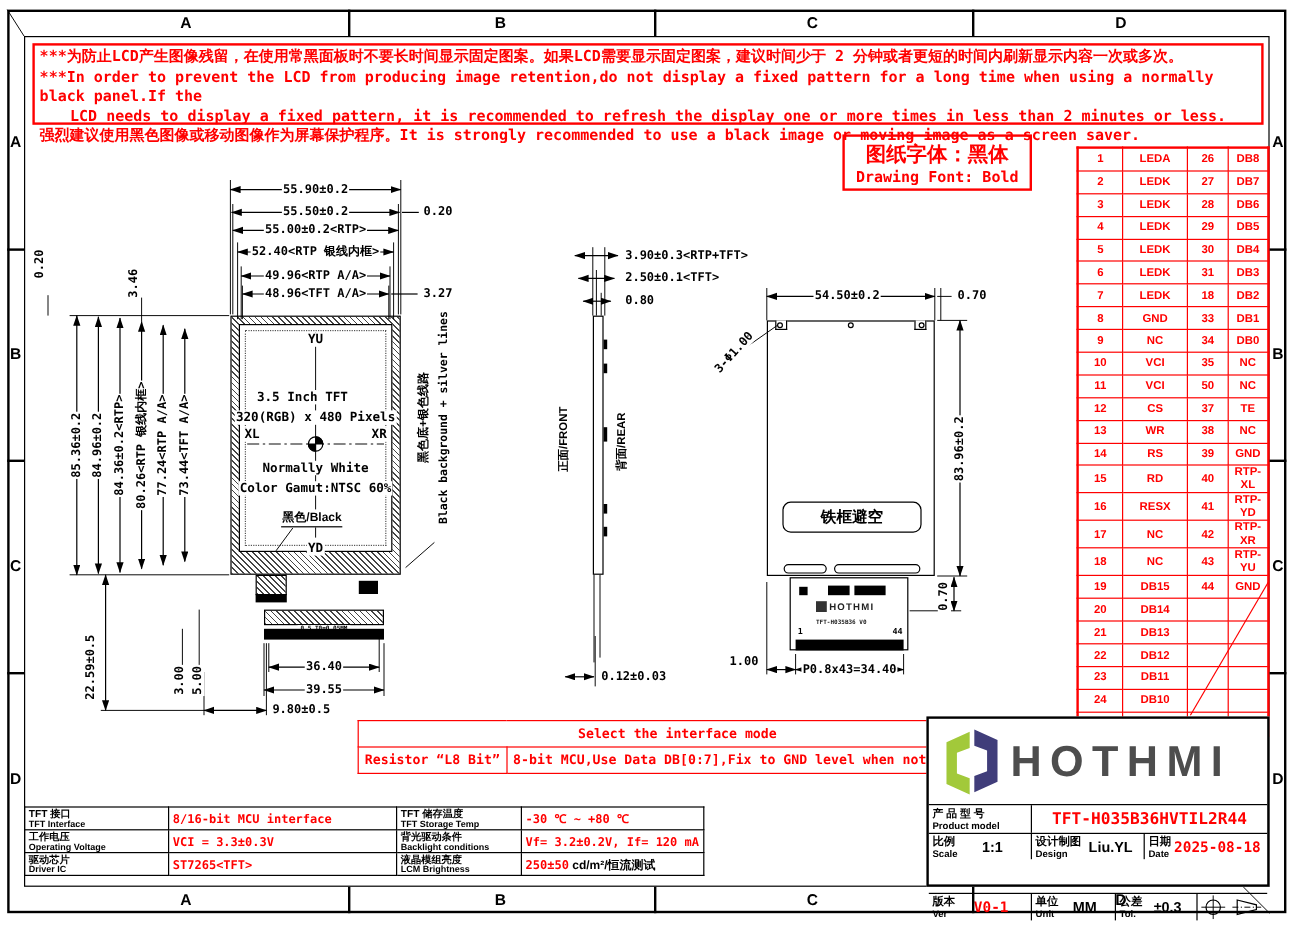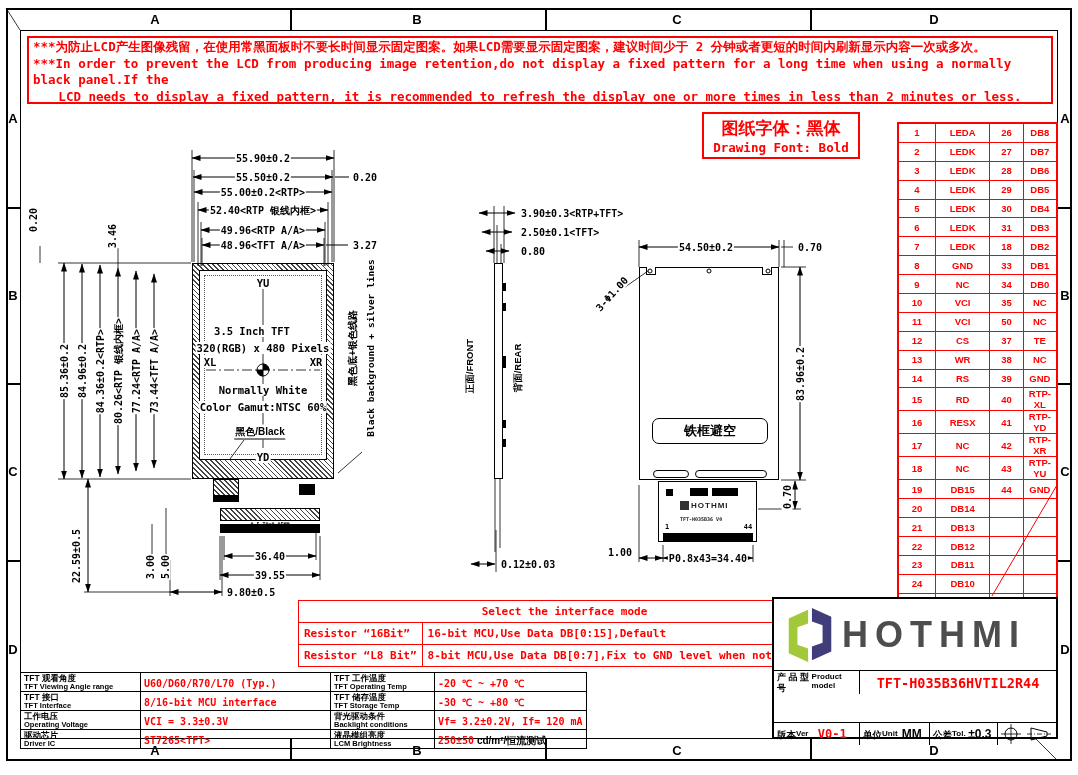--- a/index.html
+++ b/index.html
@@ -36,21 +36,21 @@
   table.spec td{border:1.2px solid #000;padding:0 3px;overflow:hidden;height:15.4px;white-space:nowrap;}
   .cn{display:block;font:bold 8.5px "Liberation Sans",sans-serif;line-height:9px;}
   .en{display:block;font:bold 7.5px "Liberation Sans",sans-serif;line-height:8px;}
   .val{font:bold 10px "DejaVu Sans Mono",monospace;color:#f00;}
   .valk{font:bold 10px "Liberation Sans",sans-serif;color:#000;}
   
   .tb{position:absolute;border:2px solid #000;box-sizing:border-box;z-index:5;background:#fff;}
   .tbrow{display:flex;border-top:1.5px solid #000;box-sizing:border-box;}
   .tbcell{display:flex;align-items:center;border-right:1.5px solid #000;box-sizing:border-box;padding:1px 3px;overflow:hidden;}
   .tbcell:last-child{border-right:none;}
-  .tbl{display:flex;flex-direction:row;justify-content:center;}
+  .tbl{display:flex;flex-direction:column;justify-content:center;}
   .tbl .cn{font:bold 9.5px "Liberation Sans",sans-serif;line-height:11px;}
   .tbl .en{font:bold 8px "Liberation Sans",sans-serif;line-height:9px;}
   .tbv{flex:1;text-align:center;font:bold 12px "Liberation Sans",sans-serif;}
   .logo-row{display:flex;align-items:center;justify-content:flex-start;height:71px;padding-left:12px;}
   .logotext{font:bold 36px "Liberation Sans",sans-serif;color:#4d4d4d;letter-spacing:7px;margin-left:8px;}
   .screen-t{font:bold 10.5px "DejaVu Sans Mono",monospace;}
   .tiny{font:bold 5px "DejaVu Sans Mono",monospace;}
 </style>
 </head>
 <body>
@@ -84,20 +84,21 @@
 <div class="tick" style="left:6px;top:383px;width:14px;height:1.5px"></div>
 <div class="tick" style="left:6px;top:560px;width:14px;height:1.5px"></div>
 <div class="tick" style="left:1058px;top:207px;width:14px;height:1.5px"></div>
 <div class="tick" style="left:1058px;top:383px;width:14px;height:1.5px"></div>
 <div class="tick" style="left:1058px;top:560px;width:14px;height:1.5px"></div>
 
 <div class="panel warnbox" style="left:27px;top:36px;width:1026px;height:68px;">
   <div>***为防止LCD产生图像残留，在使用常黑面板时不要长时间显示固定图案。如果LCD需要显示固定图案，建议时间少于 2 分钟或者更短的时间内刷新显示内容一次或多次。</div>
   <div>***In order to prevent the LCD from producing image retention,do not display a fixed pattern for a long time when using a normally black panel.If the</div>
   <div class="c">LCD needs to display a fixed pattern,  it is recommended to refresh the display one or more times in less than 2 minutes or less.</div>
+  <div>强烈建议使用黑色图像或移动图像作为屏幕保护程序。It is strongly recommended to use a black image or moving image as a screen saver.</div>
 </div>
 
 <div class="panel fontnote" style="left:702px;top:112px;width:158px;height:47px;">
   <div class="l1">图纸字体：黑体</div>
   <div class="l2">Drawing Font: Bold</div>
 </div>
 
 <div class="panel" style="left:897px;top:122px;">
   <table class="pins">
       <colgroup>
@@ -462,52 +463,36 @@
   <table class="iface">
     <colgroup>
         <col style="width:115px">
         <col>
       </colgroup>
     <tbody>
         <tr>
           <td colspan="2" class="hd">Select the interface mode</td>
         </tr>
     <tr>
-      <td>Resistor “16Bit”</td>
-      <td>16-bit MCU,Use Data DB[0:15],Default</td>
-    </tr>
-    <tr>
       <td>Resistor “L8 Bit”</td>
       <td>8-bit MCU,Use Data DB[0:7],Fix to GND level when not in use.</td>
     </tr>
   </tbody>
     </table>
 </div>
 
 <div class="panel" style="left:20px;top:672px;">
   <table class="spec">
     <colgroup>
         <col style="width:120px">
         <col style="width:190px">
         <col style="width:104px">
         <col style="width:152px">
       </colgroup>
     <tbody>
-        <tr>
-      <td>
-            <span class="cn">TFT 观看角度</span>
-            <span class="en">TFT Viewing Angle range</span>
-          </td>
-      <td><span class="val">U60/D60/R70/L70 (Typ.)</span></td>
-      <td>
-            <span class="cn">TFT 工作温度</span>
-            <span class="en">TFT Operating Temp</span>
-          </td>
-      <td><span class="val">-20 ℃ ~ +70 ℃</span></td>
-    </tr>
     <tr>
       <td>
             <span class="cn">TFT 接口</span>
             <span class="en">TFT Interface</span>
           </td>
       <td><span class="val">8/16-bit MCU interface</span></td>
       <td>
             <span class="cn">TFT 储存温度</span>
             <span class="en">TFT Storage Temp</span>
           </td>
@@ -553,20 +538,43 @@
     <div class="tbcell" style="width:86px;">
       <div class="tbl">
           <span class="cn" style="font-size:9px;">产 品 型 号</span>
       <span class="en">Product model</span>
         </div>
     </div>
     <div class="tbcell" style="flex:1;">
       <div class="tbv red" style="font:bold 13.5px 'DejaVu Sans Mono',monospace;">TFT-H035B36HVTIL2R44</div>
     </div>
   </div>
+  <div class="tbrow" style="height:22px;">
+    <div class="tbcell" style="width:86px;">
+      <div class="tbl">
+          <span class="cn">比例</span>
+      <span class="en">Scale</span>
+        </div>
+      <div class="tbv">1:1</div>
+    </div>
+    <div class="tbcell" style="width:94px;">
+      <div class="tbl">
+          <span class="cn">设计制图</span>
+      <span class="en">Design</span>
+        </div>
+      <div class="tbv">Liu.YL</div>
+    </div>
+    <div class="tbcell" style="flex:1;">
+      <div class="tbl">
+          <span class="cn">日期</span>
+      <span class="en">Date</span>
+        </div>
+      <div class="tbv red" style="font:bold 12px 'DejaVu Sans Mono',monospace;">2025-08-18</div>
+    </div>
+  </div>
   <div class="tbrow" style="height:23px;margin-top:28px;">
     <div class="tbcell" style="width:86px;">
       <div class="tbl">
           <span class="cn">版本</span>
       <span class="en">Ver</span>
         </div>
       <div class="tbv red" style="font:bold 12px 'DejaVu Sans Mono',monospace;">V0-1</div>
     </div>
     <div class="tbcell" style="width:70px;">
       <div class="tbl">

